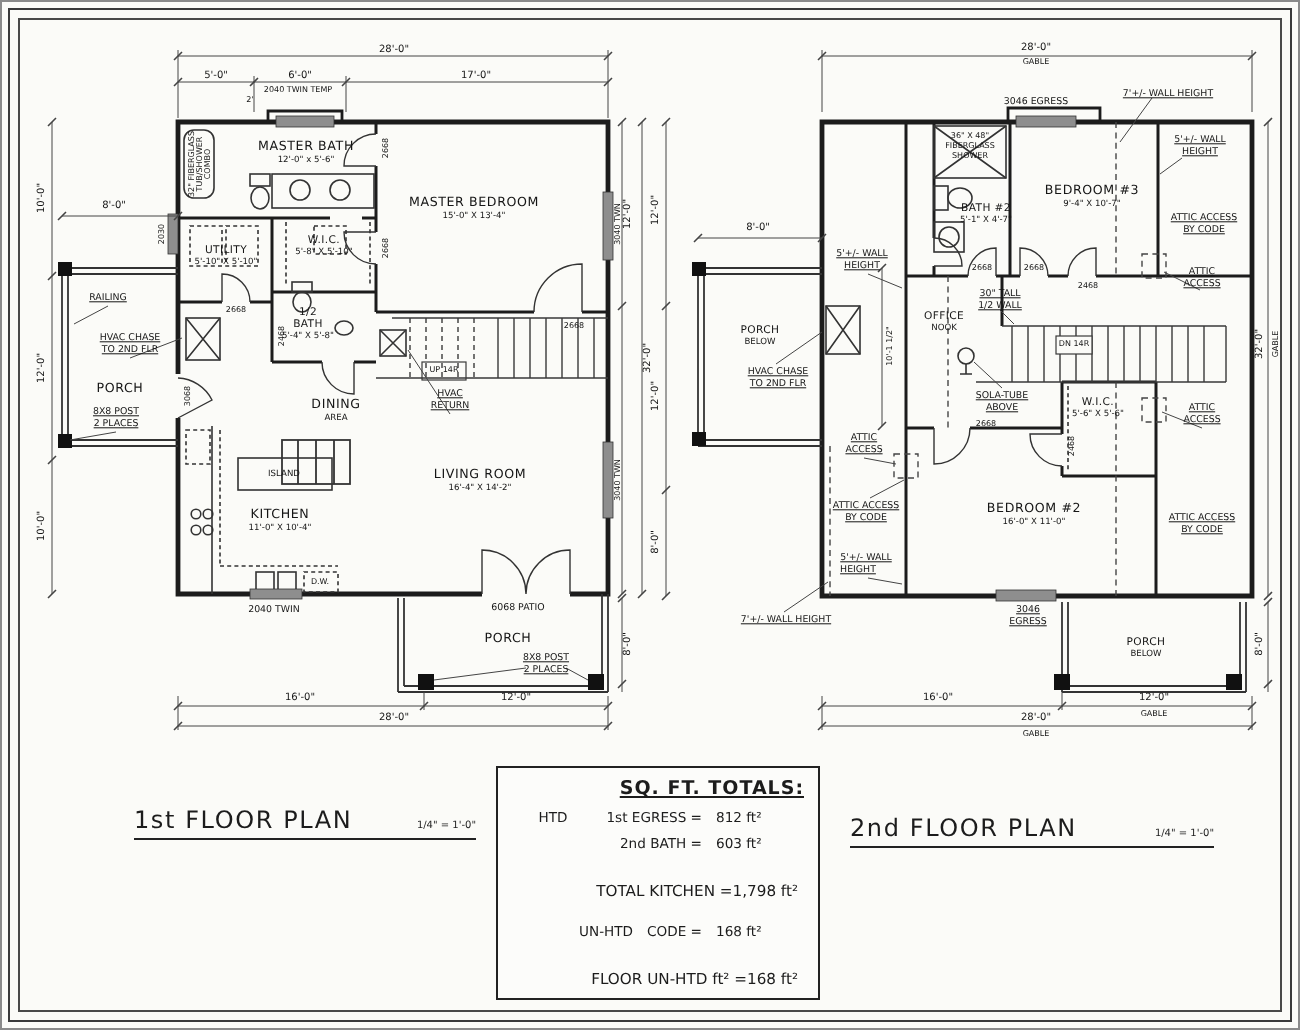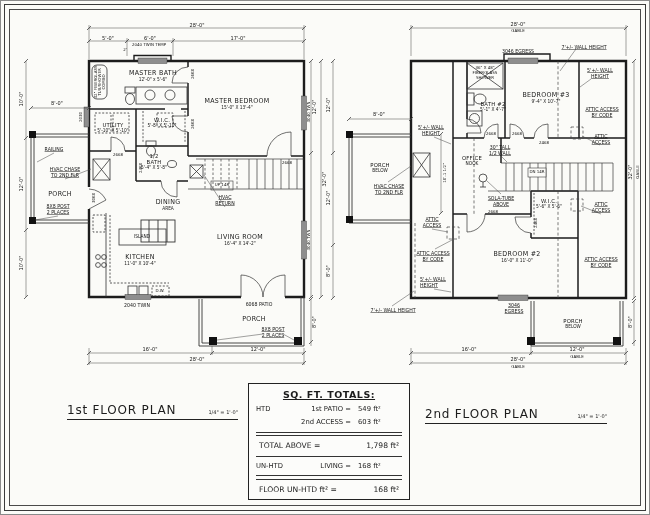--- a/index.html
+++ b/index.html
@@ -18,21 +18,21 @@
   .rs{font-size:10.6px;letter-spacing:.4px;}
   .sz{font-size:8.6px;}
   .t{font-size:8px;}
   .u{text-decoration:underline;}
   .ptitle{position:absolute;display:flex;justify-content:space-between;align-items:baseline;
           border-bottom:1.2px solid #222;padding-bottom:2px;}
   .pt{font-size:12px;letter-spacing:.8px;margin-top:13px;}
   .ps{font-size:5px;}
   .totals{position:absolute;left:247px;top:382px;width:162px;height:117px;
           border:1.4px solid #222;background:#fcfcfa;padding:5px 7px 5px;box-sizing:border-box;
-          display:flex;flex-direction:column;justify-content:space-between;}
+          display:flex;flex-direction:column;justify-content:space-between;align-items:flex-end;}
   .t-title{text-align:center;font-size:9.5px;font-weight:bold;text-decoration:underline;letter-spacing:.5px;}
   .t-row{display:grid;grid-template-columns:34px 1fr 44px;font-size:6.8px;align-items:baseline;}
   .t-lab{text-align:right;padding-right:7px;}
   .t-val{text-align:left;}
   .t-big{display:flex;justify-content:space-between;font-size:7.6px;padding:0 3px;}
   .t-rule{border-top:1px solid #333;height:0;}
   .t-rule-double{border-top:1px solid #333;border-bottom:1px solid #333;height:2.6px;}
 </style>
 </head>
 <body>
@@ -356,37 +356,37 @@
 </div>
 <div class="ptitle" style="left:424px;top:393px;width:182px">
   <span class="pt">2nd FLOOR PLAN</span>
   <span class="ps">1/4" = 1'-0"</span>
 </div>
 
 <div class="totals">
   <div class="t-title">SQ. FT. TOTALS:</div>
   <div class="t-row">
     <span class="t-cat">HTD</span>
-    <span class="t-lab">1st PATIO =</span>
-    <span class="t-val">549 ft²</span>
+    <span class="t-lab">1st EGRESS =</span>
+    <span class="t-val">812 ft²</span>
   </div>
   <div class="t-row">
     <span class="t-cat"></span>
-    <span class="t-lab">2nd ACCESS =</span>
+    <span class="t-lab">2nd BATH =</span>
     <span class="t-val">603 ft²</span>
   </div>
   <div class="t-rule-double"></div>
   <div class="t-big">
-    <span>TOTAL ABOVE =</span>
+    <span>TOTAL KITCHEN =</span>
     <span>1,798 ft²</span>
   </div>
   <div class="t-rule"></div>
   <div class="t-row">
     <span class="t-cat">UN-HTD</span>
-    <span class="t-lab">LIVING =</span>
+    <span class="t-lab">CODE =</span>
     <span class="t-val">168 ft²</span>
   </div>
   <div class="t-rule-double"></div>
   <div class="t-big">
     <span>FLOOR UN-HTD ft² =</span>
     <span>168 ft²</span>
   </div>
 </div>
 
 </div>

